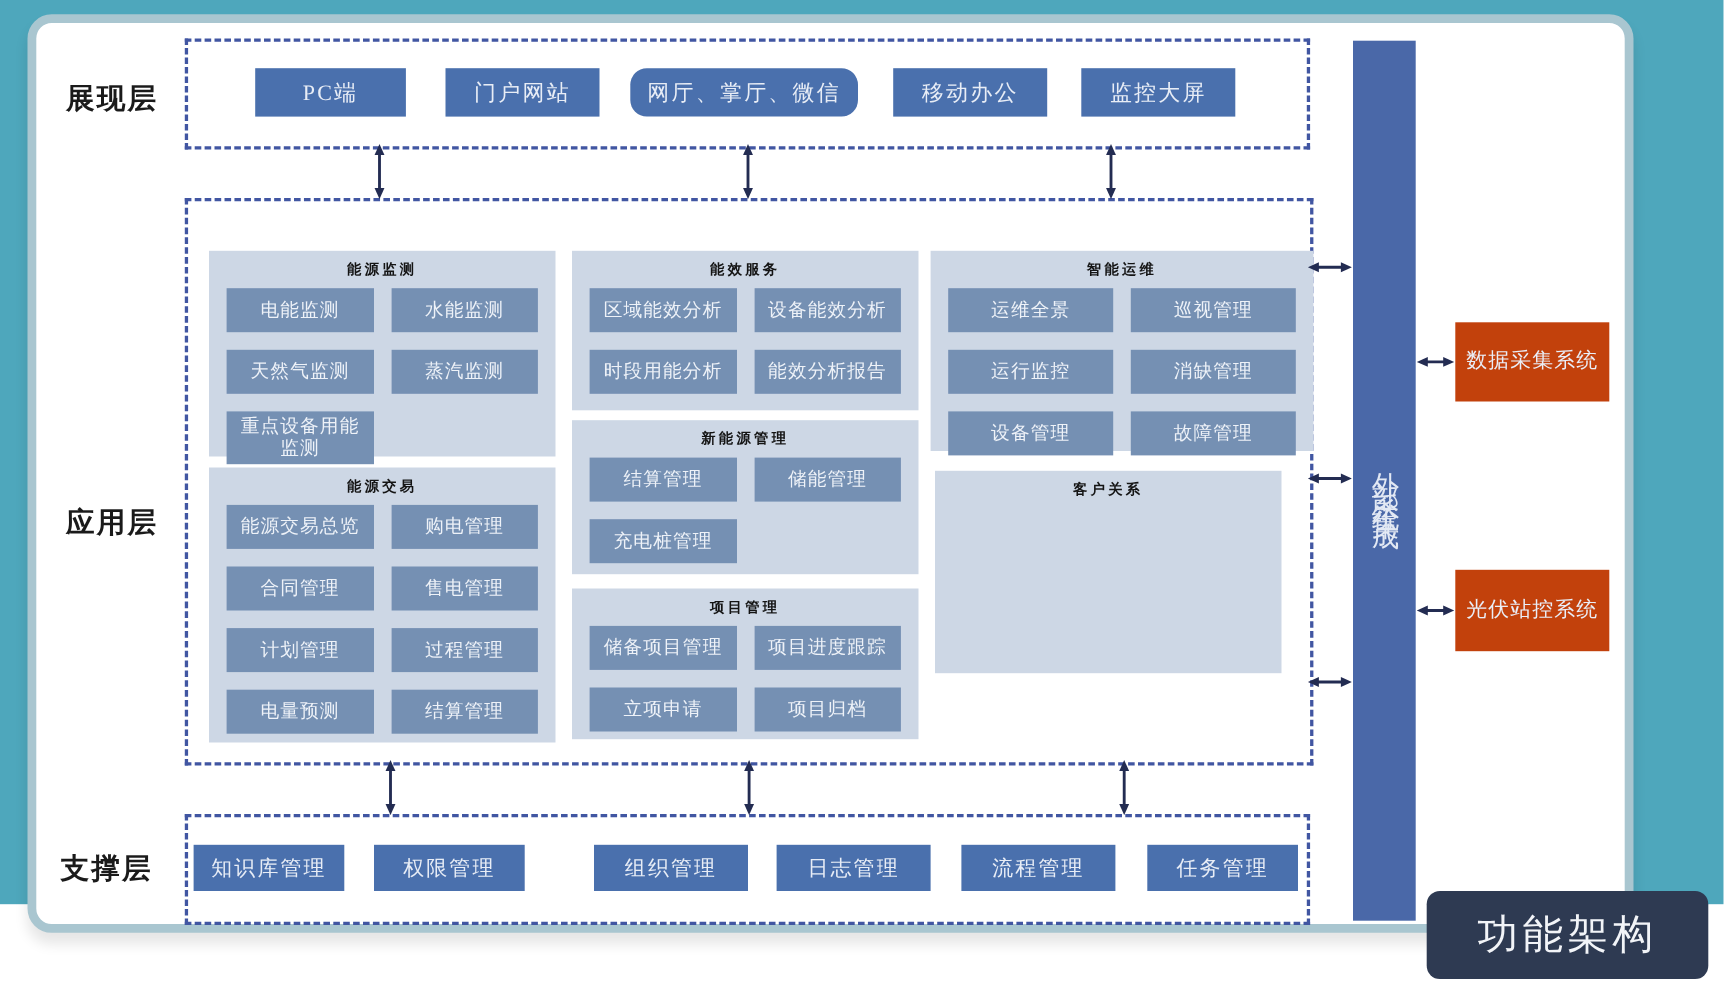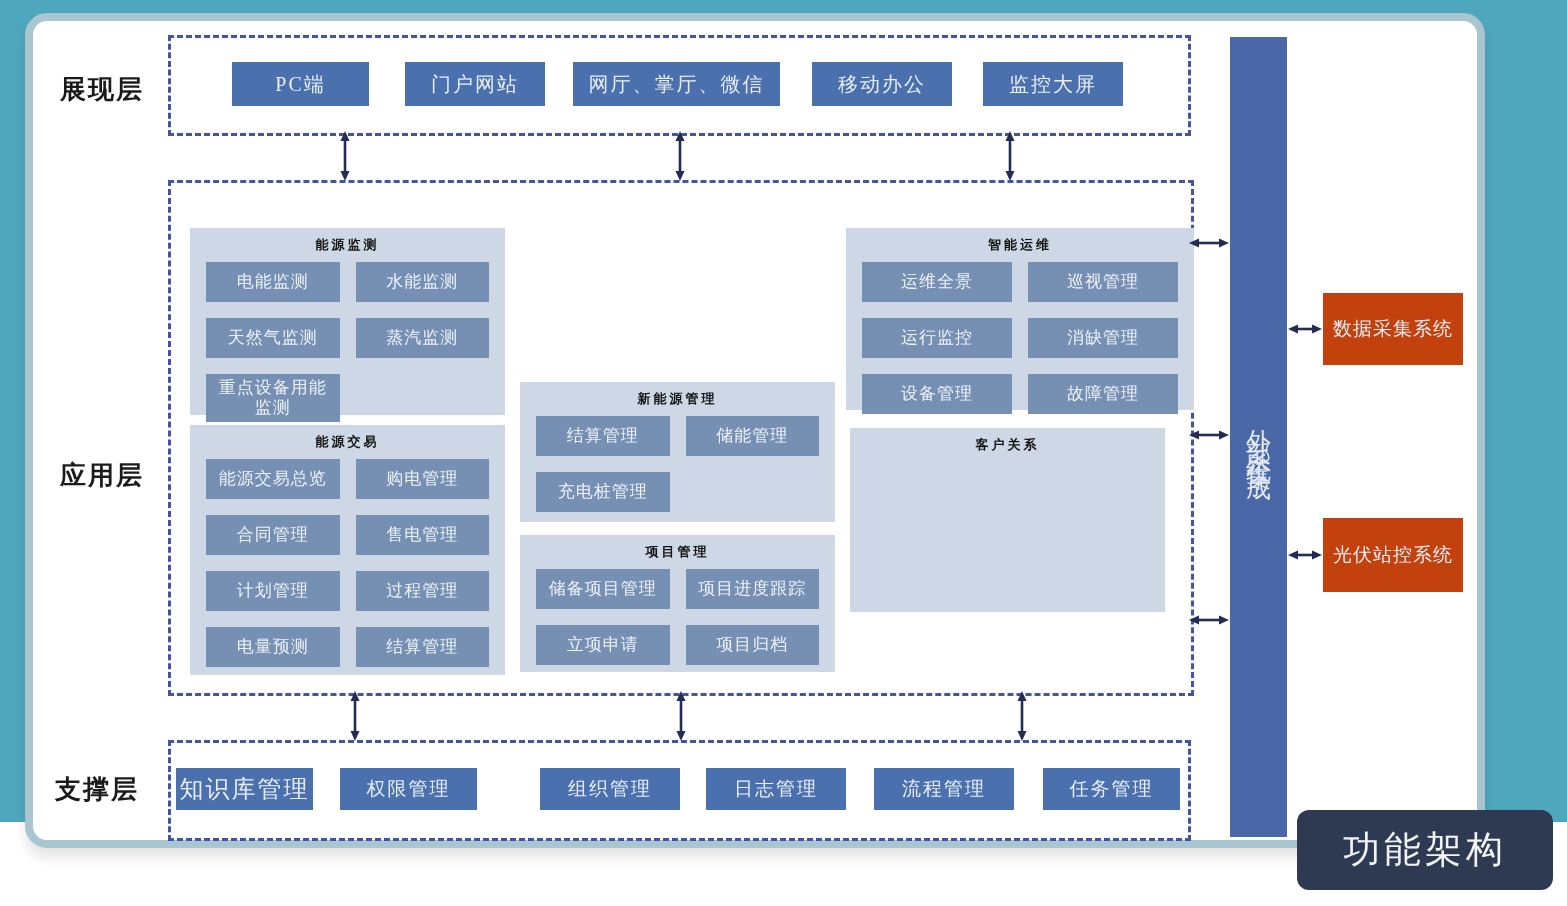--- a/index.html
+++ b/index.html
@@ -50,21 +50,21 @@
   <div class="teal-bg"></div>
   <div class="panel"></div>
 
   <div class="layer-label" style="left:60px;top:72px;">展现层</div>
   <div class="layer-label" style="left:60px;top:458px;">应用层</div>
   <div class="layer-label" style="left:55px;top:772px;">支撑层</div>
 
   <div class="dash-box" style="left:168px;top:35px;width:1017px;height:95px;"></div>
   <div class="btn-top" style="left:232px;top:62px;width:137px;height:44px;">PC端</div>
   <div class="btn-top" style="left:405px;top:62px;width:140px;height:44px;">门户网站</div>
-  <div class="btn-top" style="left:573px;top:62px;width:207px;height:44px;">网厅、掌厅、微信</div>
+  <div class="btn-top" style="left:573px;top:62px;width:207px;height:44px;border-radius:15px;">网厅、掌厅、微信</div>
   <div class="btn-top" style="left:812px;top:62px;width:140px;height:44px;">移动办公</div>
   <div class="btn-top" style="left:983px;top:62px;width:140px;height:44px;">监控大屏</div>
 
   <svg class="arrow" style="left:338px;top:131px;" width="14" height="50" viewBox="0 0 14 50">
     <line x1="7" y1="9" x2="7" y2="41" stroke="#232c52" stroke-width="2.6"></line>
     <polygon points="7,0 2.5,10 11.5,10" fill="#232c52"></polygon>
       <polygon points="7,50 2.5,40 11.5,40" fill="#232c52"></polygon>
   </svg>
   <svg class="arrow" style="left:673px;top:131px;" width="14" height="50" viewBox="0 0 14 50">
     <line x1="7" y1="9" x2="7" y2="41" stroke="#232c52" stroke-width="2.6"></line>
@@ -83,20 +83,29 @@
     <div class="group-title">能源监测</div>
     <div class="group-grid">
       <div class="item">电能监测</div>
       <div class="item">水能监测</div>
       <div class="item">天然气监测</div>
       <div class="item">蒸汽监测</div>
       <div class="item" style="min-height:48px;">重点设备用能监测</div>
     </div>
   </div>
 
+  <div class="group" style="left:520px;top:228px;width:315px;height:145px;">
+    <div class="group-title">能效服务</div>
+    <div class="group-grid">
+      <div class="item">区域能效分析</div>
+      <div class="item">设备能效分析</div>
+      <div class="item">时段用能分析</div>
+      <div class="item">能效分析报告</div>
+    </div>
+  </div>
 
   <div class="group" style="left:846px;top:228px;width:348px;height:182px;">
     <div class="group-title">智能运维</div>
     <div class="group-grid">
       <div class="item">运维全景</div>
       <div class="item">巡视管理</div>
       <div class="item">运行监控</div>
       <div class="item">消缺管理</div>
       <div class="item">设备管理</div>
       <div class="item">故障管理</div>
@@ -150,21 +159,21 @@
     <polygon points="7,0 2.5,10 11.5,10" fill="#232c52"></polygon>
       <polygon points="7,50 2.5,40 11.5,40" fill="#232c52"></polygon>
   </svg>
   <svg class="arrow" style="left:1015px;top:691px;" width="14" height="50" viewBox="0 0 14 50">
     <line x1="7" y1="9" x2="7" y2="41" stroke="#232c52" stroke-width="2.6"></line>
     <polygon points="7,0 2.5,10 11.5,10" fill="#232c52"></polygon>
       <polygon points="7,50 2.5,40 11.5,40" fill="#232c52"></polygon>
   </svg>
 
   <div class="dash-box" style="left:168px;top:740px;width:1017px;height:95px;"></div>
-  <div class="btn-top" style="left:176px;top:768px;width:137px;height:42px;font-size:24px;">知识库管理</div>
+  <div class="btn-top" style="left:176px;top:768px;width:137px;height:42px;font-size:19px;">知识库管理</div>
   <div class="btn-top" style="left:340px;top:768px;width:137px;height:42px;font-size:19px;">权限管理</div>
   <div class="btn-top" style="left:540px;top:768px;width:140px;height:42px;font-size:19px;">组织管理</div>
   <div class="btn-top" style="left:706px;top:768px;width:140px;height:42px;font-size:19px;">日志管理</div>
   <div class="btn-top" style="left:874px;top:768px;width:140px;height:42px;font-size:19px;">流程管理</div>
   <div class="btn-top" style="left:1043px;top:768px;width:137px;height:42px;font-size:19px;">任务管理</div>
 
   <div class="vbar" style="left:1230px;top:37px;width:57px;height:800px;">
     <span class="vbar-text">外部系统集成</span>
   </div>
 

